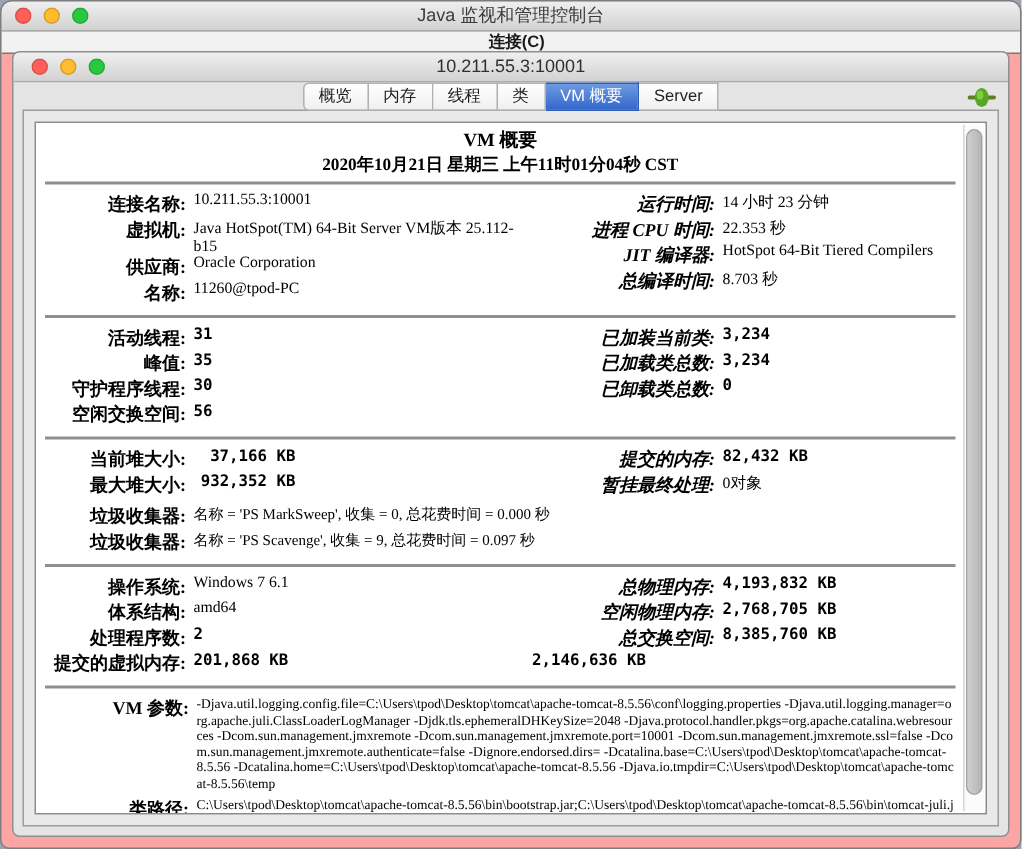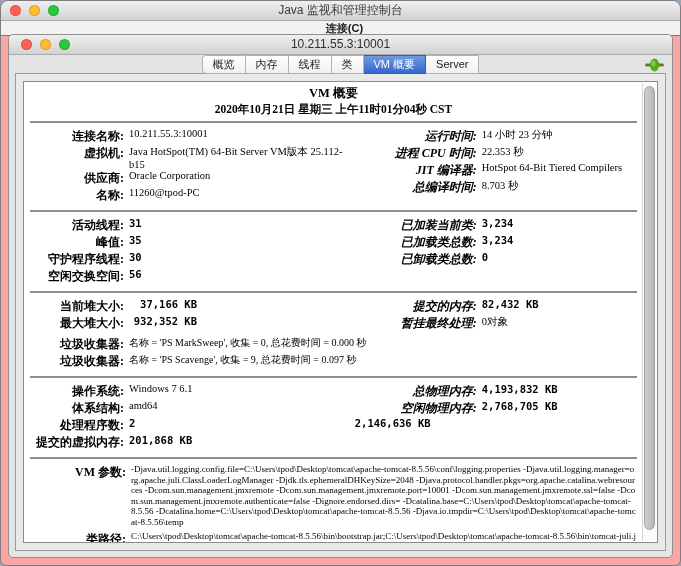--- a/index.html
+++ b/index.html
@@ -243,20 +243,24 @@
           <div class="col-r">
             <div class="row">
                 <span class="lbl">总物理内存:</span>
                 <span class="mv">4,193,832 KB</span>
               </div>
             <div class="row">
                 <span class="lbl">空闲物理内存:</span>
                 <span class="mv">2,768,705 KB</span>
               </div>
             <div class="row">
+                <span class="lbl">总交换空间:</span>
+                <span class="mv">8,385,760 KB</span>
+              </div>
+            <div class="row">
                 <span class="mv">2,146,636 KB</span>
               </div>
           </div>
         </div>
 
         <div class="hr"></div>
 
         <div class="sec">
           <div class="prow">
               <span class="lbl">VM 参数:</span>

